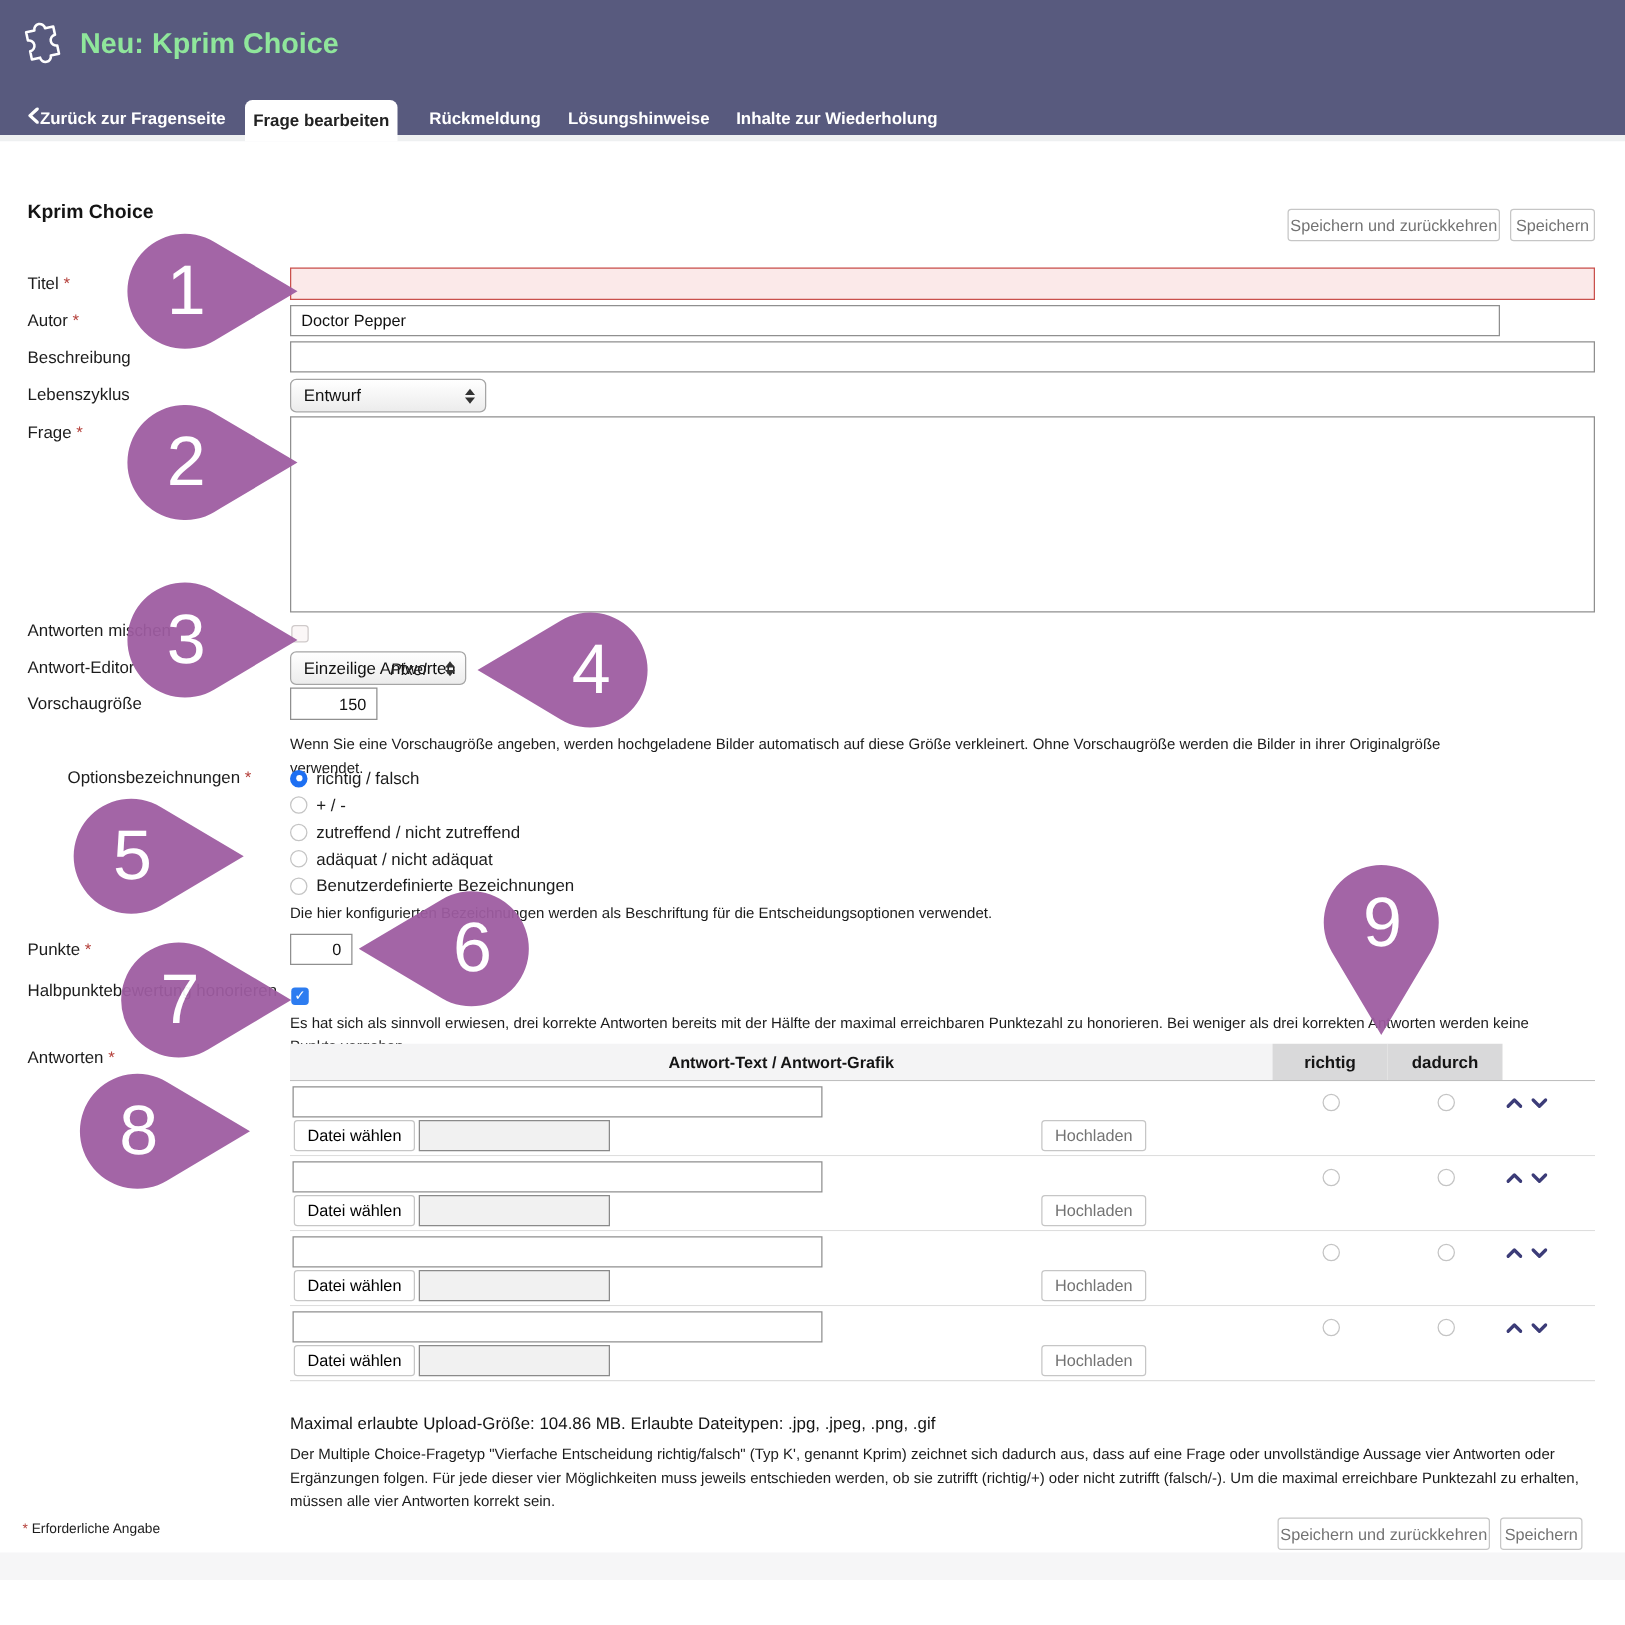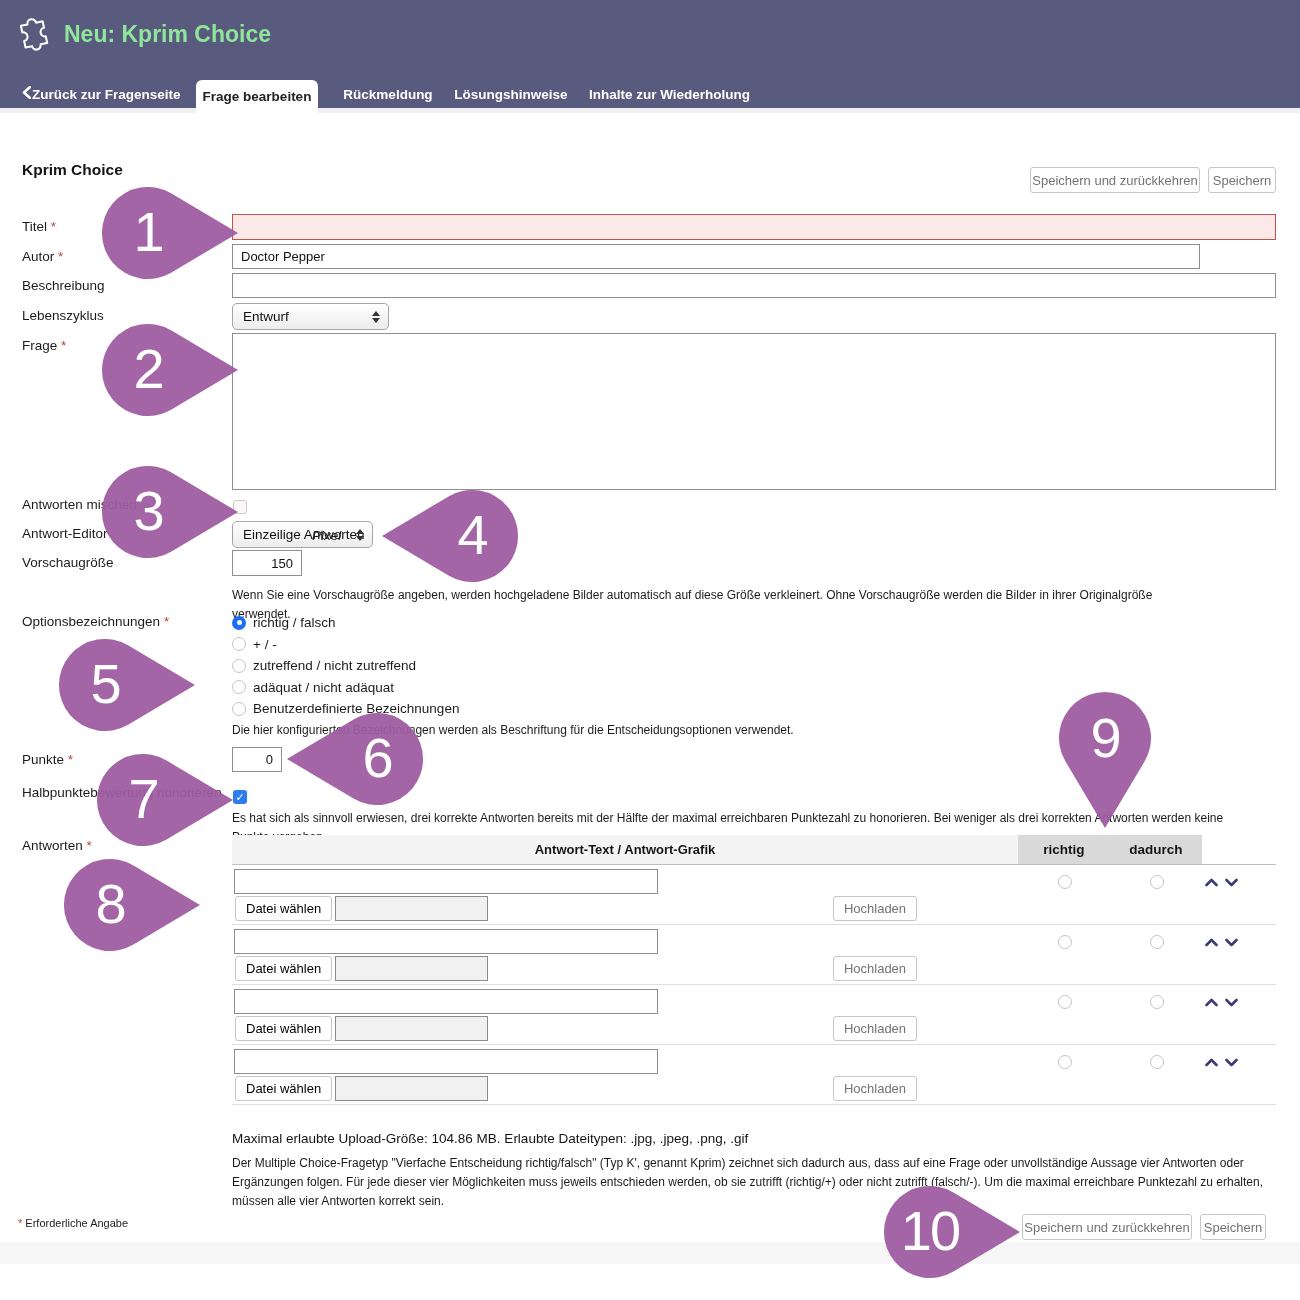--- a/index.html
+++ b/index.html
@@ -164,21 +164,21 @@
         <i class="u"></i>
         <i class="d"></i>
       </span>
   </div>
 
   <div class="flabel" style="top:554px;">Vorschaugröße</div>
   <input class="tinput" style="left: 232px; top: 550px; width: 70px; height: 26px; text-align: right;" value="150">
   <div class="flabel" style="left:312px;top:527px;width:60px;font-style:italic;">Pixel</div>
   <div class="hint" style="left:232px;top:586px;width:960px;">Wenn Sie eine Vorschaugröße angeben, werden hochgeladene Bilder automatisch auf diese Größe verkleinert. Ohne Vorschaugröße werden die Bilder in ihrer Originalgröße verwendet.</div>
 
-  <div class="flabel" style="top:613px;">
+  <div class="flabel" style="top:613px;margin-left:32px;">
     <span>Optionsbezeichnungen</span> <span class="req">*</span>
   </div>
   <div class="radio-group">
     <div class="radio-row">
       <span class="radio sel"></span>
       <span>richtig / falsch</span>
     </div>
     <div class="radio-row">
       <span class="radio"></span>
       <span>+ / -</span>
@@ -352,20 +352,14 @@
         <path d="M138 50 L71.5 10.5 A46 46 0 1 0 71.5 89.5 Z" fill="#9e5ca1"></path>
       </svg>
     <div class="num">8</div>
   </div>
   <div class="pin down" style="left:1055px;top:690px;">
     <svg width="100" height="140" viewBox="0 0 100 140">
         <path d="M50 138 L10.5 71.5 A46 46 0 1 1 89.5 71.5 Z" fill="#9e5ca1"></path>
       </svg>
     <div class="num">9</div>
   </div>
-  <div class="pin right" style="left:882px;top:1182px;">
-    <svg width="140" height="100" viewBox="0 0 140 100">
-        <path d="M138 50 L71.5 10.5 A46 46 0 1 0 71.5 89.5 Z" fill="#9e5ca1"></path>
-      </svg>
-    <div class="num">10</div>
-  </div>
 
 </div>
 
 </body></html>

